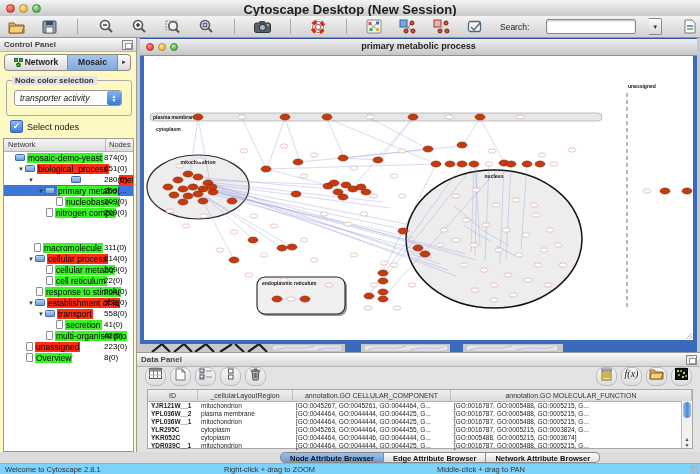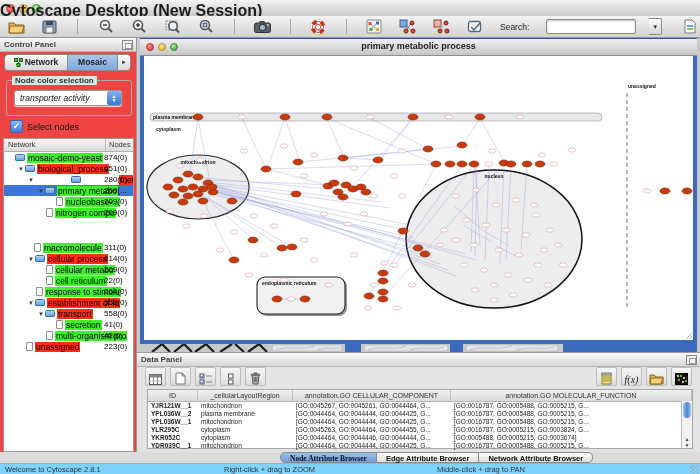--- a/index.html
+++ b/index.html
@@ -2,41 +2,41 @@
 <html><head>
 <meta charset="utf-8">
 <style>
   html,body{margin:0;padding:0;background:#888;}
   #app{position:relative;width:700px;height:474px;background:#dcdcdc;
        font-family:"Liberation Sans",sans-serif;overflow:hidden;
        -webkit-font-smoothing:antialiased;}
   
   .titlebar{position:absolute;left:0;top:0;width:700px;height:16px;
     background:linear-gradient(#f4f4f4,#c9c9c9);border-bottom:1px solid #8f8f8f;}
-  .title-text{position:absolute;left:0;right:0;top:2px;text-align:left;
-    font-size:16px;font-weight:bold;color:#1d1d1d;}
+  .title-text{position:absolute;left:0;right:0;top:2px;text-align:center;
+    font-size:13px;font-weight:bold;color:#1d1d1d;}
   .lights{position:absolute;left:6px;top:4px;display:flex;gap:4px;}
   .light{width:9px;height:9px;border-radius:50%;box-sizing:border-box;}
   .l-red{background:radial-gradient(circle at 35% 30%,#ff9a94,#ee5248 60%,#c93a31);border:1px solid #b03a31;}
   .l-yel{background:radial-gradient(circle at 35% 30%,#ffe9a8,#f6bf48 60%,#d99c23);border:1px solid #b78a27;}
   .l-grn{background:radial-gradient(circle at 35% 30%,#c0f0b0,#58c04e 60%,#3c9e35);border:1px solid #3d8a35;}
   .lights-sm .light{width:8px;height:8px;}
   
   .toolbar{position:absolute;left:0;top:16px;width:700px;height:22px;
     background:linear-gradient(#f3f3f3,#d2d2d2);border-bottom:1px solid #979797;
     display:flex;align-items:center;padding-left:6px;box-sizing:border-box;gap:3px;justify-content:space-between;}
   .tb-ico{width:20px;height:18px;display:flex;align-items:center;justify-content:center;}
   .tb-sep{width:1px;height:15px;background:#a8a8a8;margin:0 4px;}
   .search-label{font-size:8.5px;color:#222;margin:0 3px 0 2px;}
   .search-box{width:84px;height:13px;border:1px solid #8a8a8a;border-radius:2px;
     background:#fff;font-size:8px;padding:0 2px;box-shadow:inset 0 1px 2px rgba(0,0,0,.25);}
   .search-drop{width:12px;height:15px;border:1px solid #8a8a8a;border-left:none;border-radius:0 2px 2px 0;
     background:linear-gradient(#fdfdfd,#d6d6d6);font-size:6px;color:#333;display:flex;align-items:center;justify-content:center;}
   
-  .cp{position:absolute;left:0;top:38px;width:137px;height:425px;background:#ef4444;
+  .cp{position:absolute;left:0;top:38px;width:137px;height:425px;background:#fef9c3;
     border-right:1px solid #9a9a9a;box-sizing:border-box;}
   .panel-hd{height:13px;background:linear-gradient(#fafafa,#d6d6d6);border-bottom:1px solid #b5b5b5;
     font-size:8px;font-weight:bold;color:#444;line-height:13px;padding-left:4px;position:relative;}
   .float-ico{position:absolute;right:3px;top:2px;width:9px;height:8px;border:1px solid #888;background:#eee;}
   .float-ico:before{content:"";position:absolute;left:2px;top:2px;width:5px;height:4px;border:1px solid #999;background:#fff;}
   .cp-tabs{position:absolute;left:4px;top:16px;height:17px;display:flex;}
   .cp-tab{height:17px;line-height:17px;font-size:8.5px;font-weight:bold;color:#222;
     border:1px solid #8a8a8a;box-sizing:border-box;display:flex;align-items:center;justify-content:center;gap:2px;}
   .cp-tab-net{width:64px;border-radius:4px 0 0 4px;background:linear-gradient(#fdfdfd,#d8d8d8);}
   .cp-tab-mos{width:50px;border-left:none;background:linear-gradient(#a9c6ec,#7fa9dd);}
@@ -82,43 +82,43 @@
     border-bottom:1px solid #8f8f8f;}
   .net-title{position:absolute;left:0;right:0;top:2px;text-align:center;font-size:9px;font-weight:bold;color:#222;}
   .net-body{position:absolute;left:4px;right:4px;top:17px;bottom:4px;background:#fff;overflow:hidden;}
   .strip{position:absolute;left:3px;top:306px;width:557px;height:8px;}
   
   .dp{position:absolute;left:137px;top:352px;width:563px;height:100px;background:#e3e3e3;
     border-top:1px solid #9a9a9a;box-sizing:border-box;}
   .dp-toolbar{position:absolute;left:0;top:12px;width:100%;height:23px;display:flex;align-items:center;
     padding:0 8px;box-sizing:border-box;gap:4px;}
   .dp-sp{flex:1;}
-  .dp-ico{width:19px;height:17px;display:flex;align-items:flex-end;justify-content:center;
-    border:1px solid #bdbdbd;border-radius:2px;background:linear-gradient(#f6f6f6,#ddd);}
+  .dp-ico{width:19px;height:17px;display:flex;align-items:flex-start;justify-content:center;
+    border:1px solid #bdbdbd;border-radius:8px;background:linear-gradient(#f6f6f6,#ddd);}
   .dp-table{position:absolute;left:10px;top:36px;width:546px;height:60px;background:#fff;
     border:1px solid #a8a8a8;box-sizing:border-box;}
   .dp-head{display:flex;height:11px;background:linear-gradient(#f0f0f0,#dadada);
     border-bottom:1px solid #b3b3b3;font-size:7px;color:#333;}
   .dp-head span{border-right:1px solid #bdbdbd;text-align:center;line-height:11px;
     overflow:hidden;white-space:nowrap;box-sizing:border-box;}
   .dp-row{display:flex;height:8px;font-size:6.5px;color:#222;}
   .dp-row span{line-height:8px;padding-left:3px;overflow:hidden;white-space:nowrap;box-sizing:border-box;}
   .c0{width:50px;}.c1{width:95px;}.c2{width:158px;}.c3{flex:1;}
   .dp-row .c0{font-weight:bold;}
   .dp-scroll{position:absolute;right:0px;top:11px;bottom:0;width:11px;background:#f2f2f2;
     border-left:1px solid #bbb;box-sizing:border-box;}
   .dp-thumb{position:absolute;left:1px;top:1px;width:8px;height:16px;border-radius:4px;
     background:linear-gradient(90deg,#9ec3f0,#4d86d8,#9ec3f0);}
   .dp-arrows{position:absolute;left:0;bottom:0;width:10px;font-size:5px;color:#444;text-align:center;line-height:6px;}
   
   .btabs{position:absolute;left:0px;top:452px;width:700px;height:11px;background:#dcdcdc;}
   .btab-group{position:absolute;left:280px;top:0px;display:flex;height:11px;}
   .btab{font-size:7.5px;color:#111;font-weight:bold;line-height:11px;padding:0 9px;
     background:linear-gradient(#fcfcfc,#dedede);border:1px solid #8a8a8a;border-left:none;}
-  .btab:first-child{border-left:1px solid #8a8a8a;border-radius:5px 0 0 5px;font-family:Liberation Serif, serif;}
+  .btab:first-child{border-left:1px solid #8a8a8a;border-radius:5px 0 0 5px;}
   .btab:last-child{border-radius:0 5px 5px 0;}
   .btab.sel{background:linear-gradient(#9cc0ec,#6b9cd9);}
   .statusbar{position:absolute;left:0;top:463px;width:700px;height:11px;background:#7dd3fc;
     border-top:1px solid #ababab;box-sizing:border-box;}
   .statusbar span{position:absolute;top:1px;font-size:7.5px;color:#333;}
   .st-grip{position:absolute;right:1px;top:1px;width:9px;height:9px;
     background:repeating-linear-gradient(135deg,transparent,transparent 2px,#aaa 2px,#aaa 3px);}
 </style>
 </head>
 <body>
@@ -375,20 +375,26 @@
             <span class="tri"></span>
             <span class="ic-file"></span>
             <span class="chip green">multi-organism pro</span>
             <span class="nval">42(0)</span>
           </div>
           <div class="tree-row" style="padding-left: 13px;">
             <span class="tri"></span>
             <span class="ic-file"></span>
             <span class="chip red">unassigned</span>
             <span class="nval">223(0)</span>
+          </div>
+          <div class="tree-row" style="padding-left: 13px;">
+            <span class="tri"></span>
+            <span class="ic-file"></span>
+            <span class="chip green">Overview</span>
+            <span class="nval">8(0)</span>
           </div>
         </div>
     </div>
   </div>
 
   <div class="desktop">
     <div class="netwin">
       <div class="net-titlebar">
         <div class="lights lights-sm" style="top:4px;">
           <div class="light l-red"></div>

